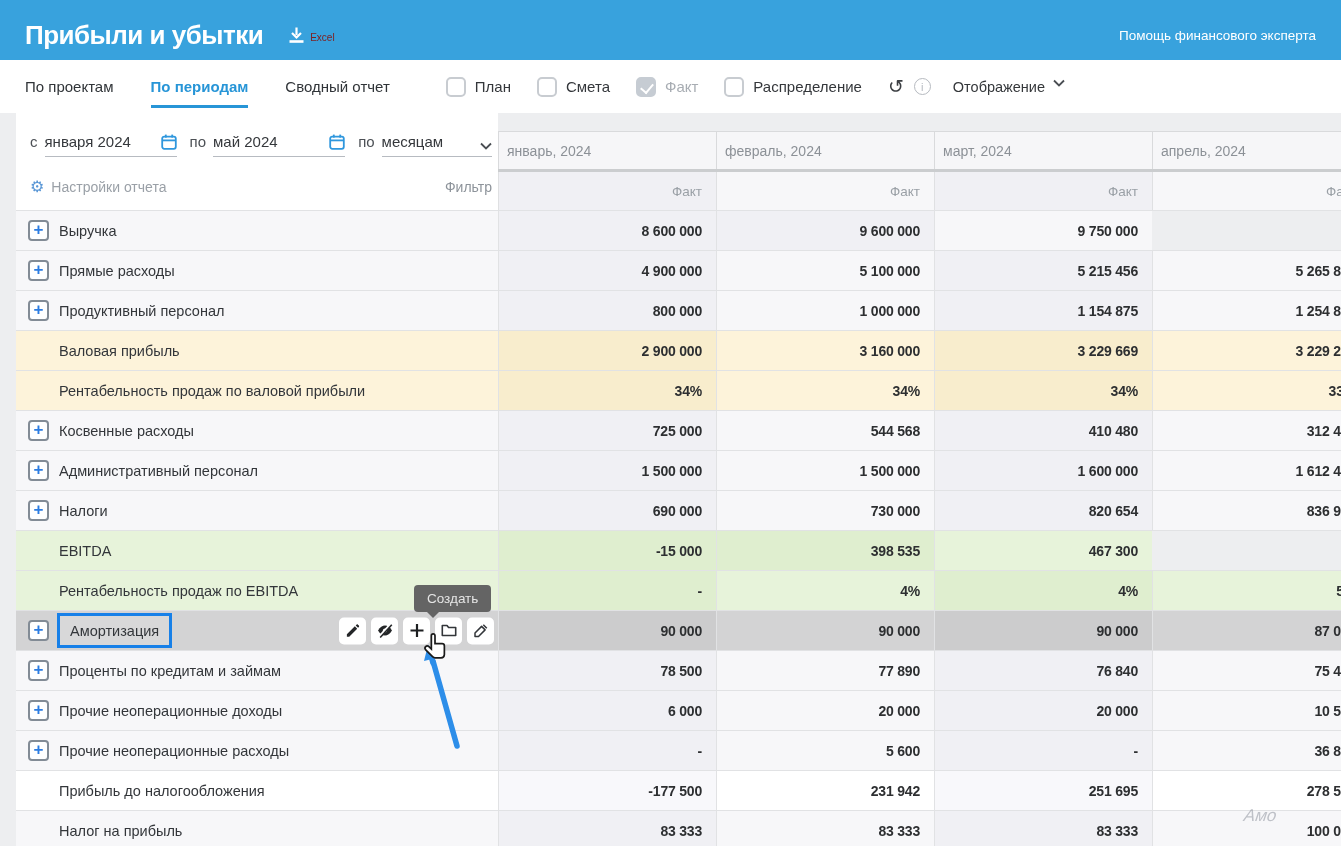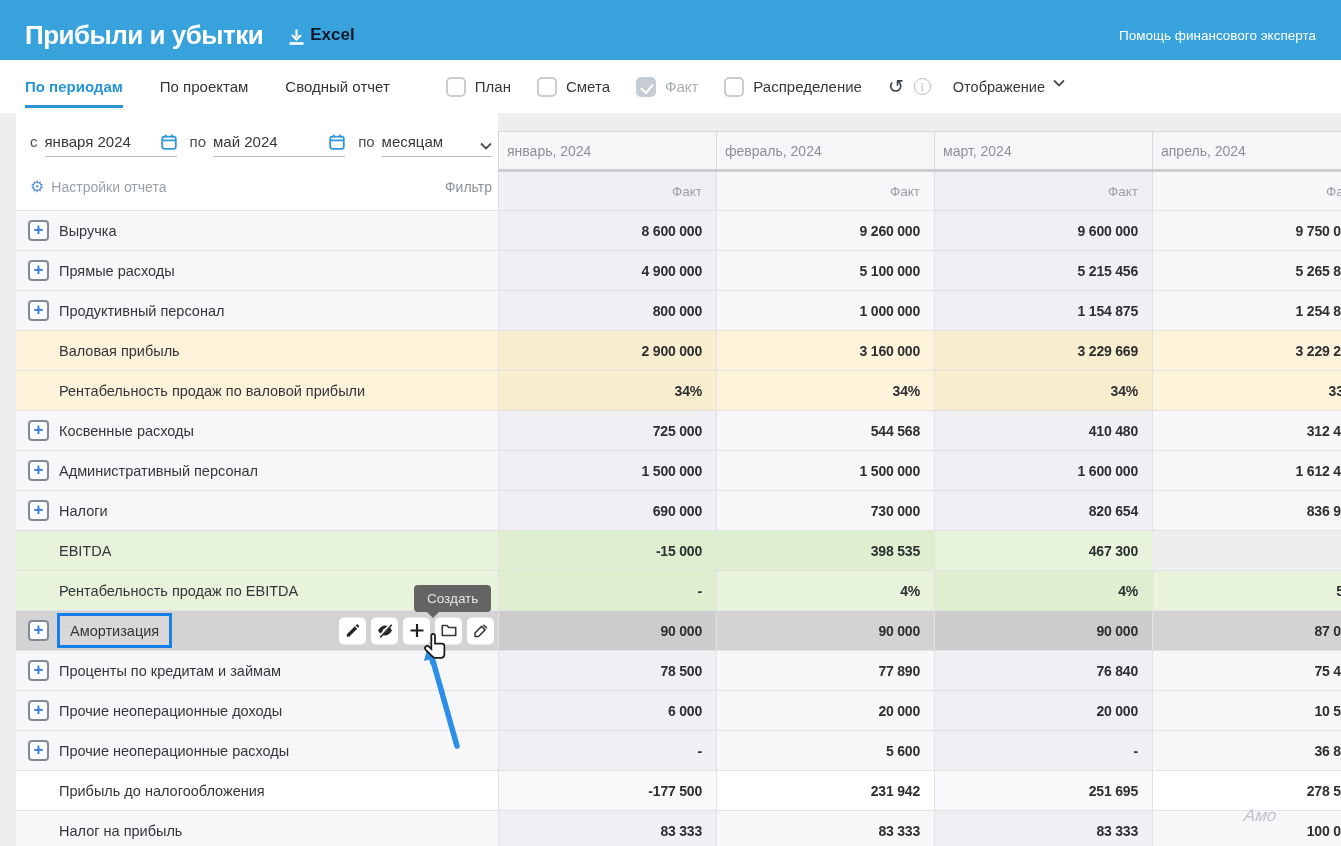--- a/index.html
+++ b/index.html
@@ -4,21 +4,21 @@
 <style>
   * { margin:0; padding:0; box-sizing:border-box; }
   body { font-family:"Liberation Sans", sans-serif; }
   .page { position:relative; width:1341px; height:846px; overflow:hidden; background:#edeef0; }
 
   
   .app-header { position:absolute; left:0; top:0; width:1341px; height:70px; background:#38a2dd;
     display:flex; align-items:center; padding:0 25px; }
   .app-title { color:#fff; font-size:26px; font-weight:700; letter-spacing:-0.5px; }
   .excel-btn { display:flex; align-items:flex-end; gap:6px; margin-left:26px; cursor:pointer; }
-  .excel-btn span { color:#0f172a; font-size:17px; padding-bottom:1px;font-weight:bold; }
+  .excel-btn span { color:#7f1d1d; font-size:10px; padding-bottom:1px; }
   .help-link { margin-left:auto; color:#fff; font-size:13.5px; cursor:pointer; }
 
   
   .tabbar { position:absolute; left:0; top:60px; width:1341px; height:53px; background:#fff;
     display:flex; align-items:center; padding:0 25px; }
   .tab { position:relative; font-size:15px; color:#303438; margin-right:37px; height:53px;
     display:flex; align-items:center; cursor:pointer; }
   .tab.active { color:#2795d7; font-weight:700; }
   .tab.active::after { content:""; position:absolute; left:0; right:0; bottom:5px; height:3px; background:#2795d7; }
   .toggles { display:flex; align-items:center; margin-left:19px; }
@@ -110,22 +110,22 @@
         <path d="M7.5 0.5 V8" stroke="#fff" stroke-width="2.2"></path>
         <path d="M3 6 L7.5 10.5 L12 6" stroke="#fff" stroke-width="2.2" fill="none"></path>
         <rect x="0.5" y="13.2" width="14" height="2.6" fill="#fff"></rect>
       </svg>
       <span>Excel</span>
     </div>
     <div class="help-link">Помощь финансового эксперта</div>
   </div>
 
   <div class="tabbar">
+    <div class="tab">По проектам</div>
     <div class="tab active">По периодам</div>
-    <div class="tab">По проектам</div>
     <div class="tab">Сводный отчет</div>
     <div class="toggles">
       <div class="toggle">
         <div class="cbox"></div>
         <span>План</span>
       </div>
       <div class="toggle">
         <div class="cbox"></div>
         <span>Смета</span>
       </div>
@@ -199,21 +199,20 @@
       <div class="fact-cell">Факт</div>
     </div>
 
   <div class="rtable">
       <div class="trow normal">
         <div class="cell lcell">
           <div class="expand-ic">+</div>
           <span class="row-label">Выручка</span>
         </div>
         <div class="cell vcell odd">8 600 000</div>
-        <div class="cell vcell">9 260 000</div>
         <div class="cell vcell odd">9 600 000</div>
         <div class="cell vcell">9 750 000</div>
       </div>
       <div class="trow normal">
         <div class="cell lcell">
           <div class="expand-ic">+</div>
           <span class="row-label">Прямые расходы</span>
         </div>
         <div class="cell vcell odd">4 900 000</div>
         <div class="cell vcell">5 100 000</div>

